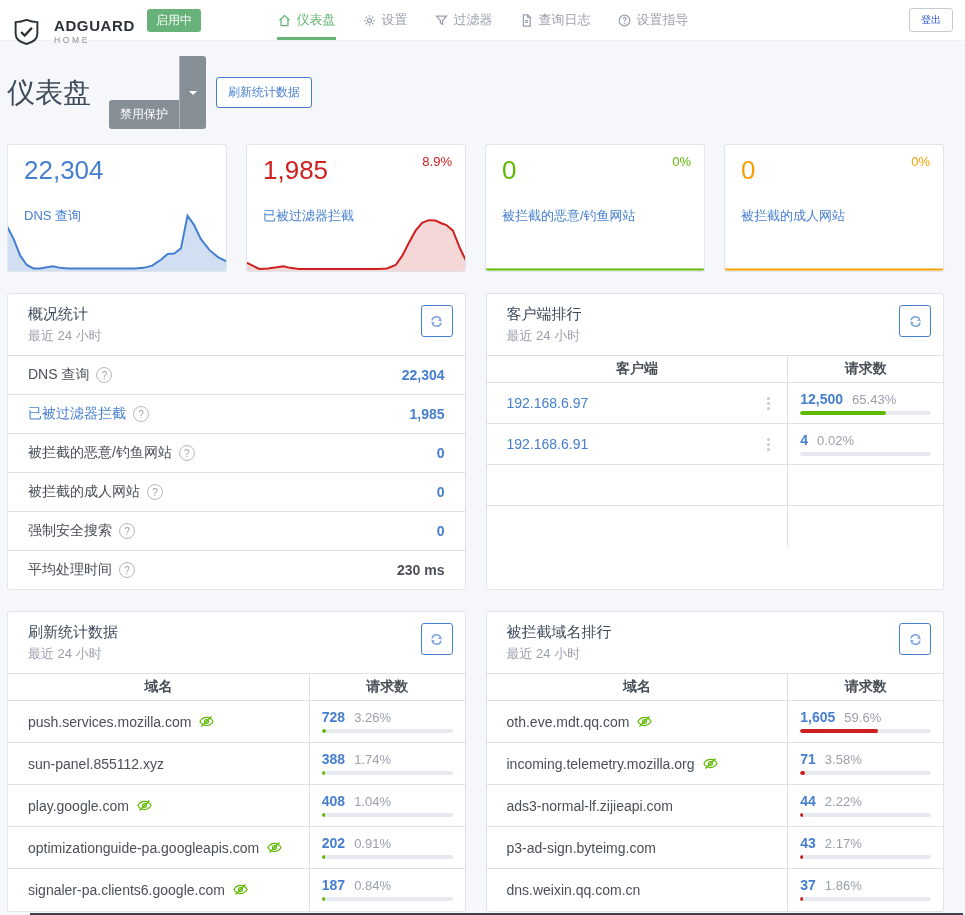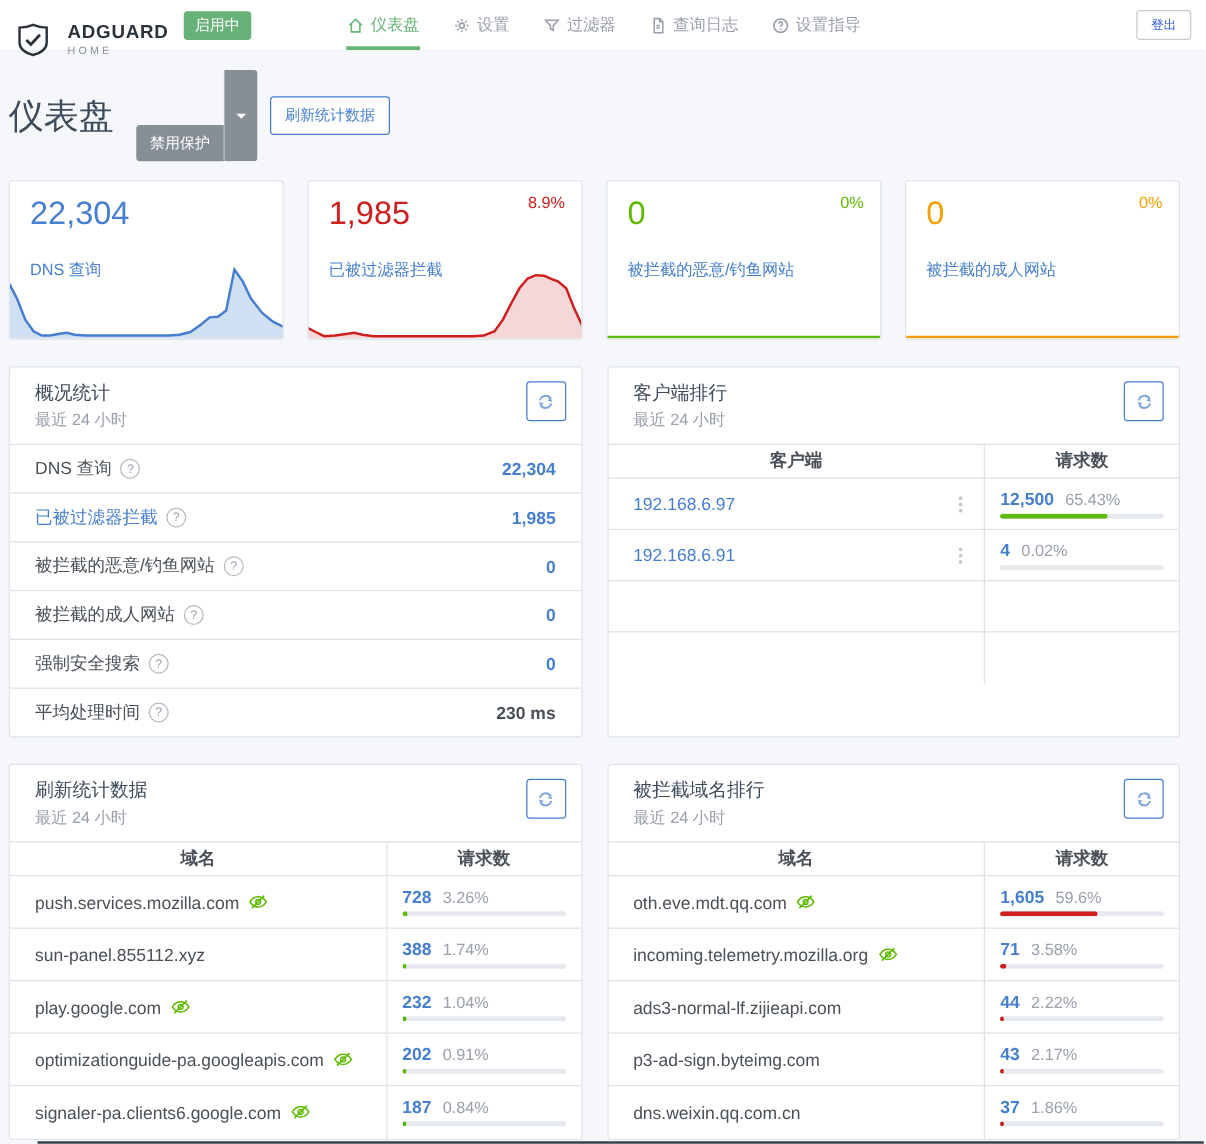--- a/index.html
+++ b/index.html
@@ -421,21 +421,21 @@
           <svg width="15" height="15" viewBox="0 0 24 24" fill="none" stroke="#5eba00" stroke-width="2">
             <path d="M1.5 12S5.5 5.5 12 5.5 22.5 12 22.5 12 18.5 18.5 12 18.5 1.5 12 1.5 12z"></path>
             <circle cx="12" cy="12" r="3"></circle>
             <line x1="4" y1="20" x2="20" y2="4"></line>
           </svg>
         </span>
       </div>
     </td>
     <td class="cell-val">
       <div class="val-line">
-        <span class="count">232</span>
+        <span class="count">408</span>
         <span class="pct">1.04%</span>
       </div>
       <div class="bar">
                   <div class="bar-fill" style="width: 2.2%; background: rgb(94, 186, 0);"></div>
                 </div>
     </td>
   </tr>
             <tr class="dom-row">
     <td class="cell-main">
       <div class="cell-main-inner left">

